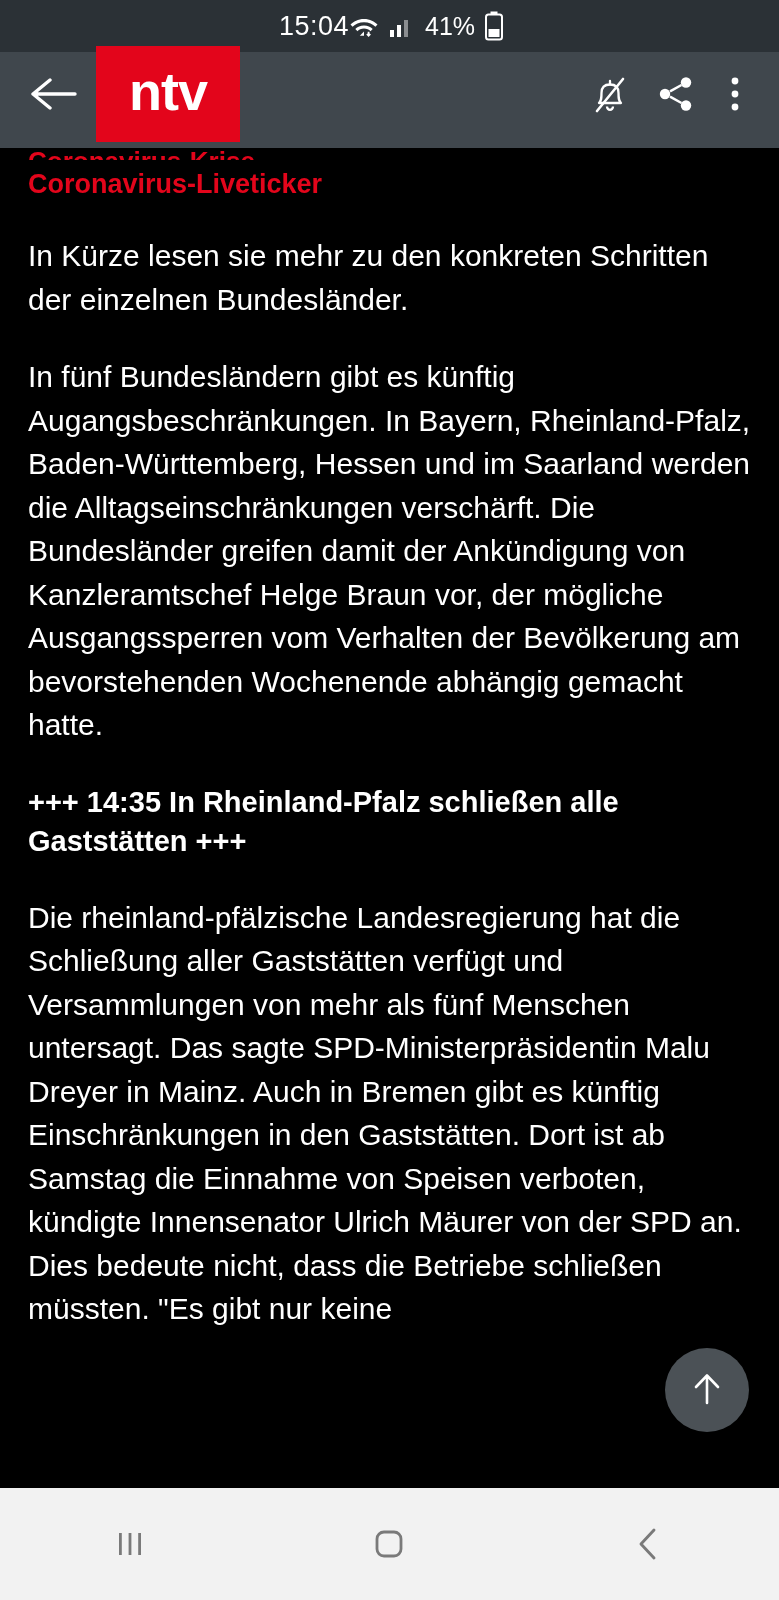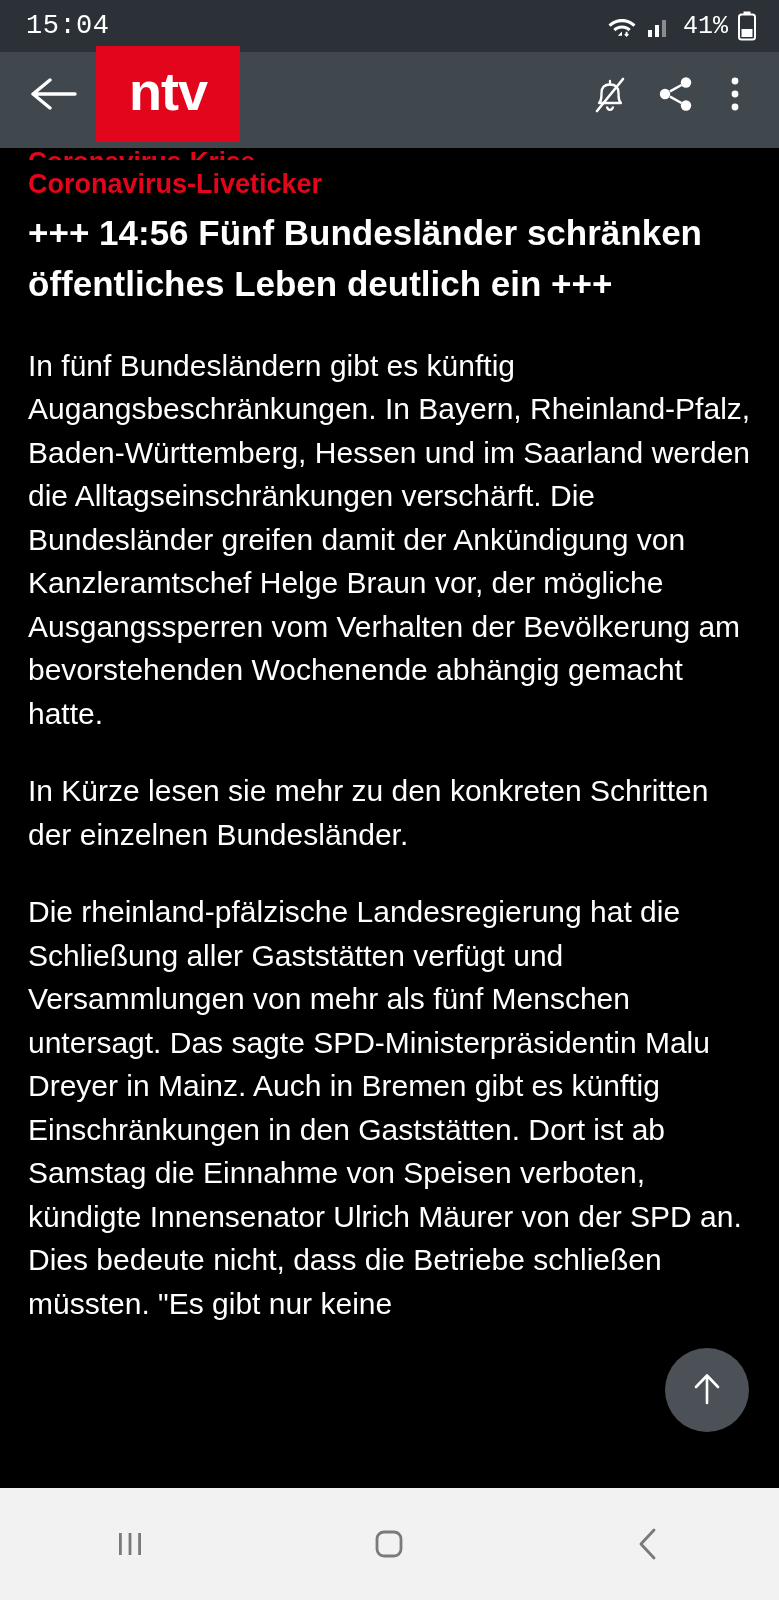--- a/index.html
+++ b/index.html
@@ -18,24 +18,23 @@
     display: flex;
     flex-direction: column;
   }
 
   
   .status-bar {
     height: 52px;
     background: #2b3136;
     display: flex;
     align-items: center;
-    justify-content: space-between;
+    justify-content: center;
     padding: 0 22px 0 26px;
     flex: 0 0 auto;
-    font-family: Liberation Mono, monospace;
   }
   .status-time {
     color: #ffffff;
     font-size: 27px;
     letter-spacing: 0.5px;
   }
   .status-right {
     display: flex;
     align-items: center;
     gap: 9px;
@@ -237,23 +236,23 @@
         <circle cx="6" cy="9" r="3.4" fill="#ffffff"></circle>
         <circle cx="6" cy="22" r="3.4" fill="#ffffff"></circle>
         <circle cx="6" cy="35" r="3.4" fill="#ffffff"></circle>
       </svg>
     </div>
   </div>
 
   <div class="content">
     <div class="cut-line">Coronavirus-Krise</div>
     <div class="kicker">Coronavirus-Liveticker</div>
-    <h1 class="headline">+++ 14:56 Fünf Bundesländer schränken öffentliches Leben deutlich ein +++</h1>
+    <p class="para">In Kürze lesen sie mehr zu den konkreten Schritten der einzelnen Bundesländer.</p>
     <p class="para">In fünf Bundesländern gibt es künftig Augangsbeschränkungen. In Bayern, Rheinland-Pfalz, Baden-Württemberg, Hessen und im Saarland werden die Alltagseinschränkungen verschärft. Die Bundesländer greifen damit der Ankündigung von Kanzleramtschef Helge Braun vor, der mögliche Ausgangssperren vom Verhalten der Bevölkerung am bevorstehenden Wochenende abhängig gemacht hatte.</p>
-    <p class="para">In Kürze lesen sie mehr zu den konkreten Schritten der einzelnen Bundesländer.</p>
+    <h2 class="subhead">+++ 14:35 In Rheinland-Pfalz schließen alle Gaststätten +++</h2>
     <p class="para tight">Die rheinland-pfälzische Landesregierung hat die Schließung aller Gaststätten verfügt und Versammlungen von mehr als fünf Menschen untersagt. Das sagte SPD-Ministerpräsidentin Malu Dreyer in Mainz. Auch in Bremen gibt es künftig Einschränkungen in den Gaststätten. Dort ist ab Samstag die Einnahme von Speisen verboten, kündigte Innensenator Ulrich Mäurer von der SPD an. Dies bedeute nicht, dass die Betriebe schließen müssten. "Es gibt nur keine</p>
 
     <div class="fab">
       <span>
         <svg width="44" height="48" viewBox="0 0 44 48">
           <path d="M22 39 L22 12 M11 23 L22 11.5 L33 23" stroke="#ffffff" stroke-width="2.6" fill="none" stroke-linecap="round" stroke-linejoin="round"></path>
         </svg>
       </span>
     </div>
   </div>

